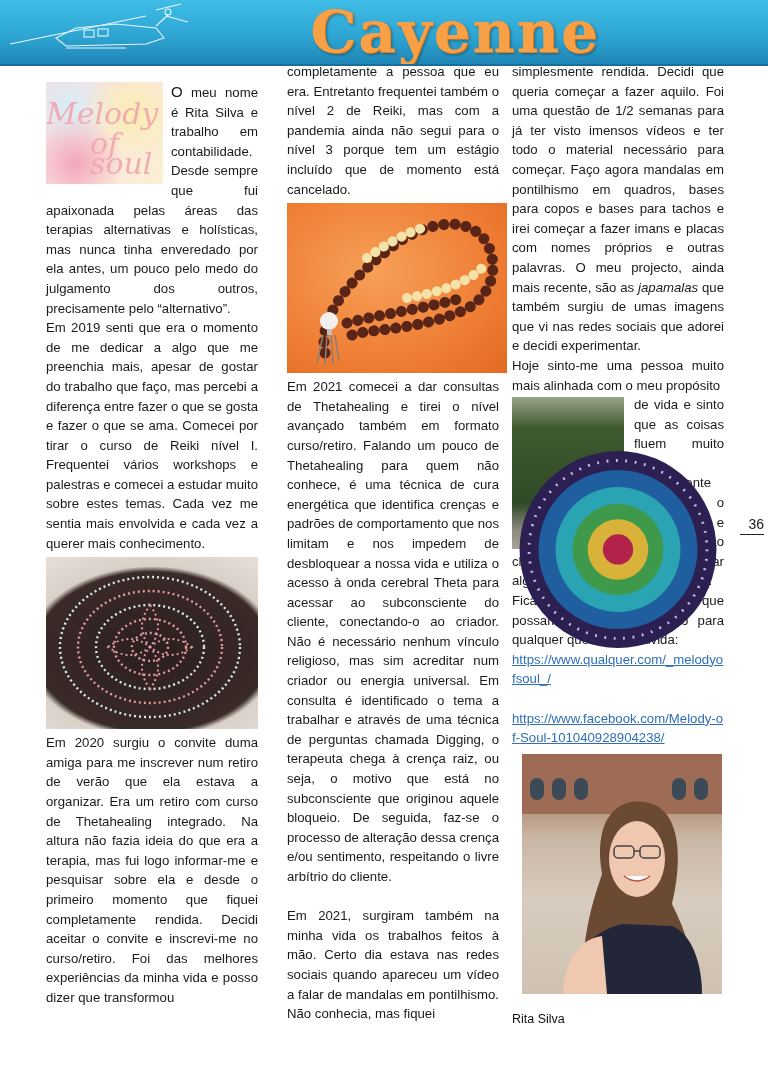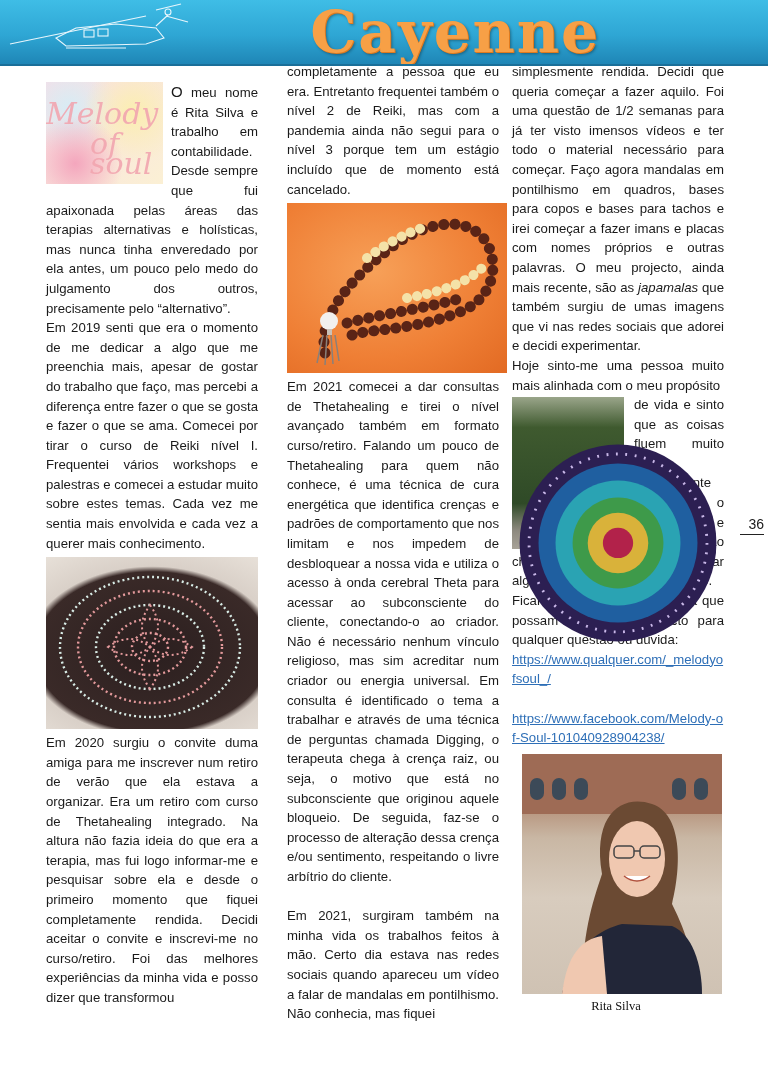--- a/index.html
+++ b/index.html
@@ -63,21 +63,21 @@
   }
 
   .mandala-color {
     float: left; width: 112px; height: 152px; margin: 2px 10px 2px 0;
     background: linear-gradient(180deg, #9aa58a 0, #3f5a2f 20%, #2f4a27 70%, #8e8a80 88%, #a8a398 100%);
   }
   .portrait {
     width: 200px; height: 240px; margin: 6px 0 0 10px;
     background: linear-gradient(180deg, #8a6a52 0, #b28c74 20%, #c9b7a4 35%, #d8ccbe 60%, #cfc2b3 100%);
   }
-  .caption { text-align: center; font-size: 12.5px; margin-top: 3px; padding-right: 4px; color: #111; font-family: Liberation Serif, serif; }
+  .caption { text-align: left; font-size: 12.5px; margin-top: 16px; padding-right: 4px; color: #111; }
 
   a.link { color: #2e6fb7; text-decoration: underline; word-break: break-all; }
 
   .page-num {
     position: absolute; left: 740px; top: 514px; width: 24px;
     font-size: 14px; text-align: right; border-bottom: 1px solid #222; line-height: 20px;
   }
   .japamalas-italic { font-style: italic; }
 </style>
 </head>

